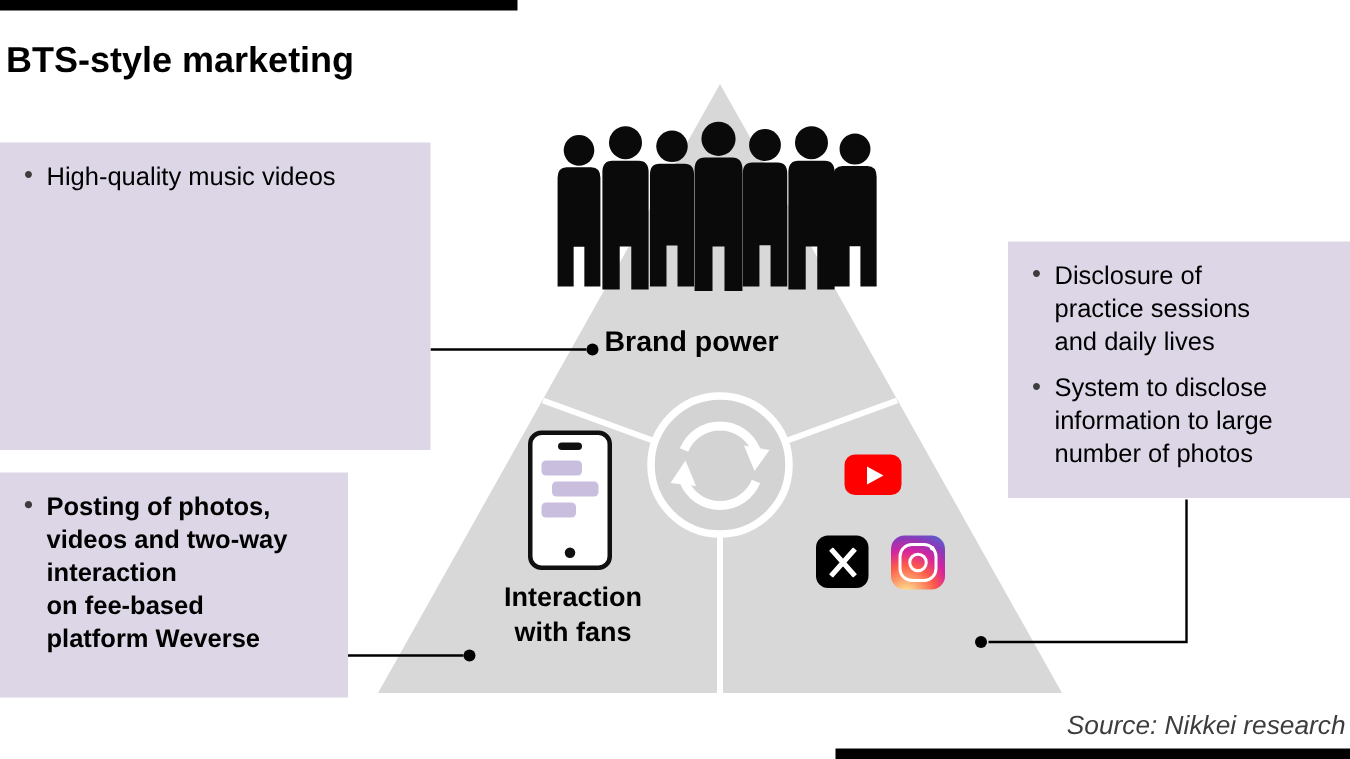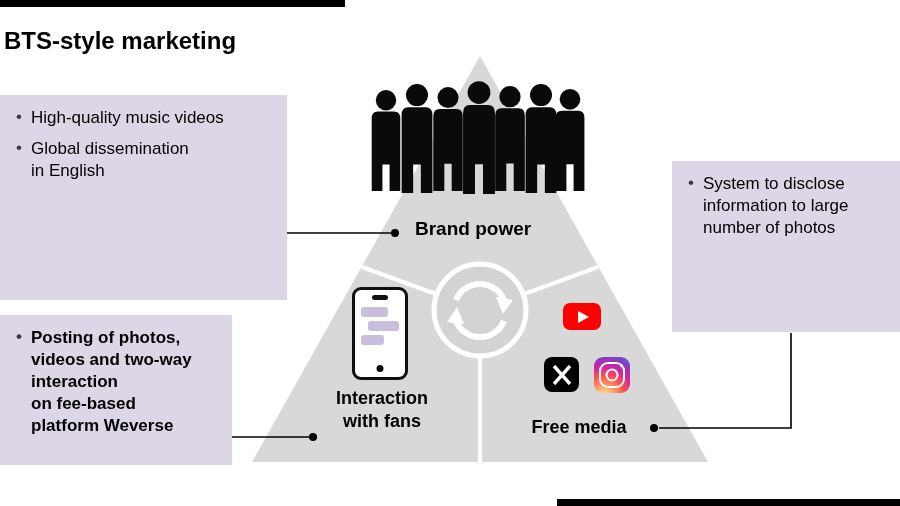--- a/index.html
+++ b/index.html
@@ -18,21 +18,21 @@
   .callout { position:absolute; background:#dcd6e6; padding:12px 12px 6px 16px; }
   .callout ul { list-style:none; }
   .callout li { position:relative; padding-left:15px; font-size:17px; line-height:1.3;
                 margin-bottom:9px; color:#000; white-space:pre-line; }
   .callout li::before { content:"•"; position:absolute; left:0; top:-1px; color:#3c3c3c; }
   .callout-1 { left:0; top:95px;  width:287px; min-height:205px; }
   .callout-2 { left:0; top:315px; width:232px; min-height:150px;font-weight:bold; }
   .callout-3 { left:672px; top:161px; width:228px; min-height:171px; }
 
   .tri-label { position:absolute; font-weight:bold; color:#000; }
-  .label-brand       { left:403px; top:218px; font-size:19px;margin-left:12px; }
+  .label-brand       { left:403px; top:218px; font-size:19px; }
   .label-interaction { left:303px; top:387px; width:158px; text-align:center;
                        font-size:18px; line-height:1.25; white-space:pre-line; }
   .label-free        { left:500px; top:417px; width:158px; text-align:center; font-size:18px; }
 
   .phone { position:absolute; left:352px; top:287px; width:56px; height:93px;
            background:#fff; border:3px solid #101010; border-radius:9px; }
   .phone-speaker { position:absolute; left:50%; transform:translateX(-50%); top:5px;
                    width:16px; height:5px; border-radius:2.5px; background:#101010; }
   .bubble { position:absolute; height:10px; border-radius:3px; background:#c9bedd; }
   .bubble-1 { left:6px;  top:17px; width:27px; }
@@ -111,47 +111,47 @@
     <g fill="#000000">
       <circle cx="395" cy="233" r="4"></circle>
       <circle cx="313" cy="437" r="4"></circle>
       <circle cx="654" cy="428" r="4"></circle>
     </g>
   </svg>
 
   <div class="callout callout-1">
     <ul>
       <li>High-quality music videos</li>
-      <li>Global dissemination
-in English</li>
     </ul>
   </div>
 
   <div class="callout callout-2">
     <ul>
       <li>Posting of photos,
 videos and two-way
 interaction
 on fee-based
 platform Weverse</li>
     </ul>
   </div>
 
   <div class="callout callout-3">
     <ul>
+      <li>Disclosure of
+practice sessions
+and daily lives</li>
       <li>System to disclose
 information to large
 number of photos</li>
     </ul>
   </div>
 
   <div class="tri-label label-brand">Brand power</div>
   <div class="tri-label label-interaction">Interaction
 with fans</div>
-  <div class="tri-label label-free">Free media</div>
 
   <div class="phone">
     <div class="phone-speaker"></div>
     <div class="bubble bubble-1"></div>
     <div class="bubble bubble-2"></div>
     <div class="bubble bubble-3"></div>
     <div class="phone-home"></div>
   </div>
 
   <div class="yt">
@@ -163,14 +163,15 @@
       <path d="M2,1 L18,19 M18,1 L2,19" stroke="#ffffff" stroke-width="3.4" fill="none"></path>
     </svg>
   </div>
 
   <div class="ig">
     <div class="ig-frame"></div>
     <div class="ig-lens"></div>
     <div class="ig-dot"></div>
   </div>
 
+  <div class="source">Source: Nikkei research</div>
 
 </div>
 
 </body></html>

